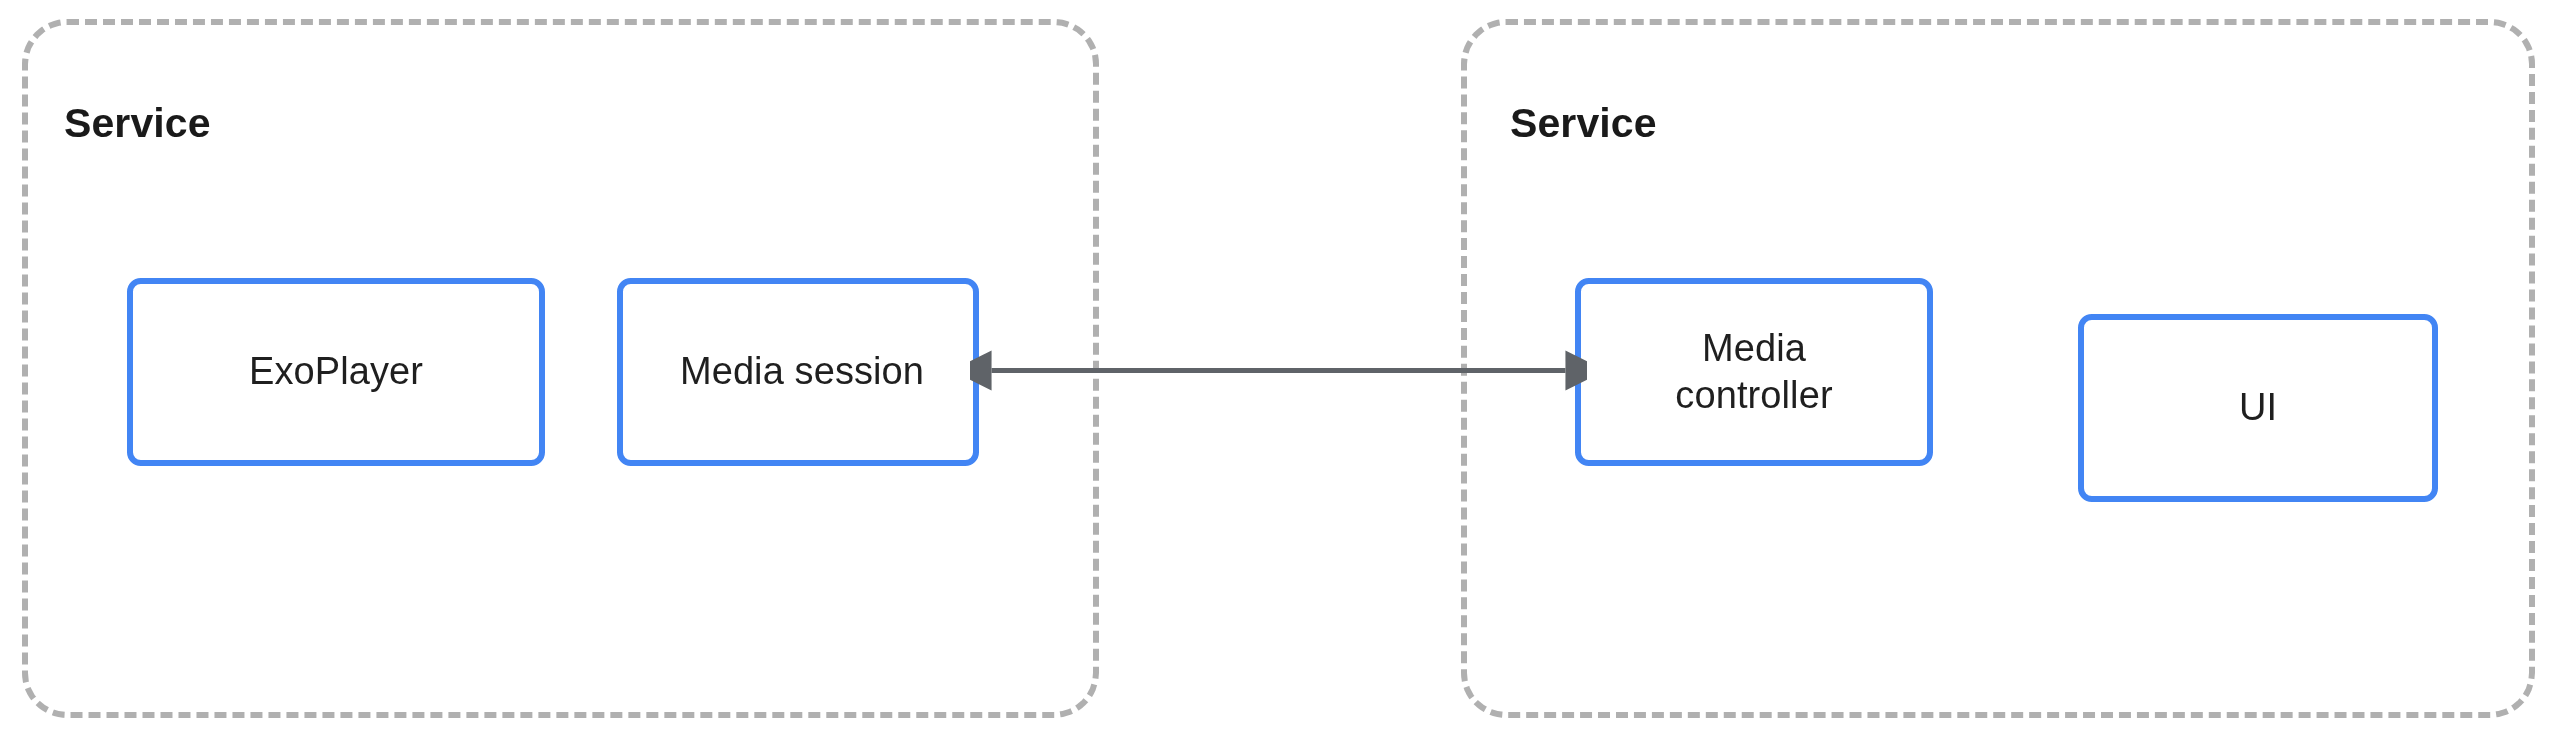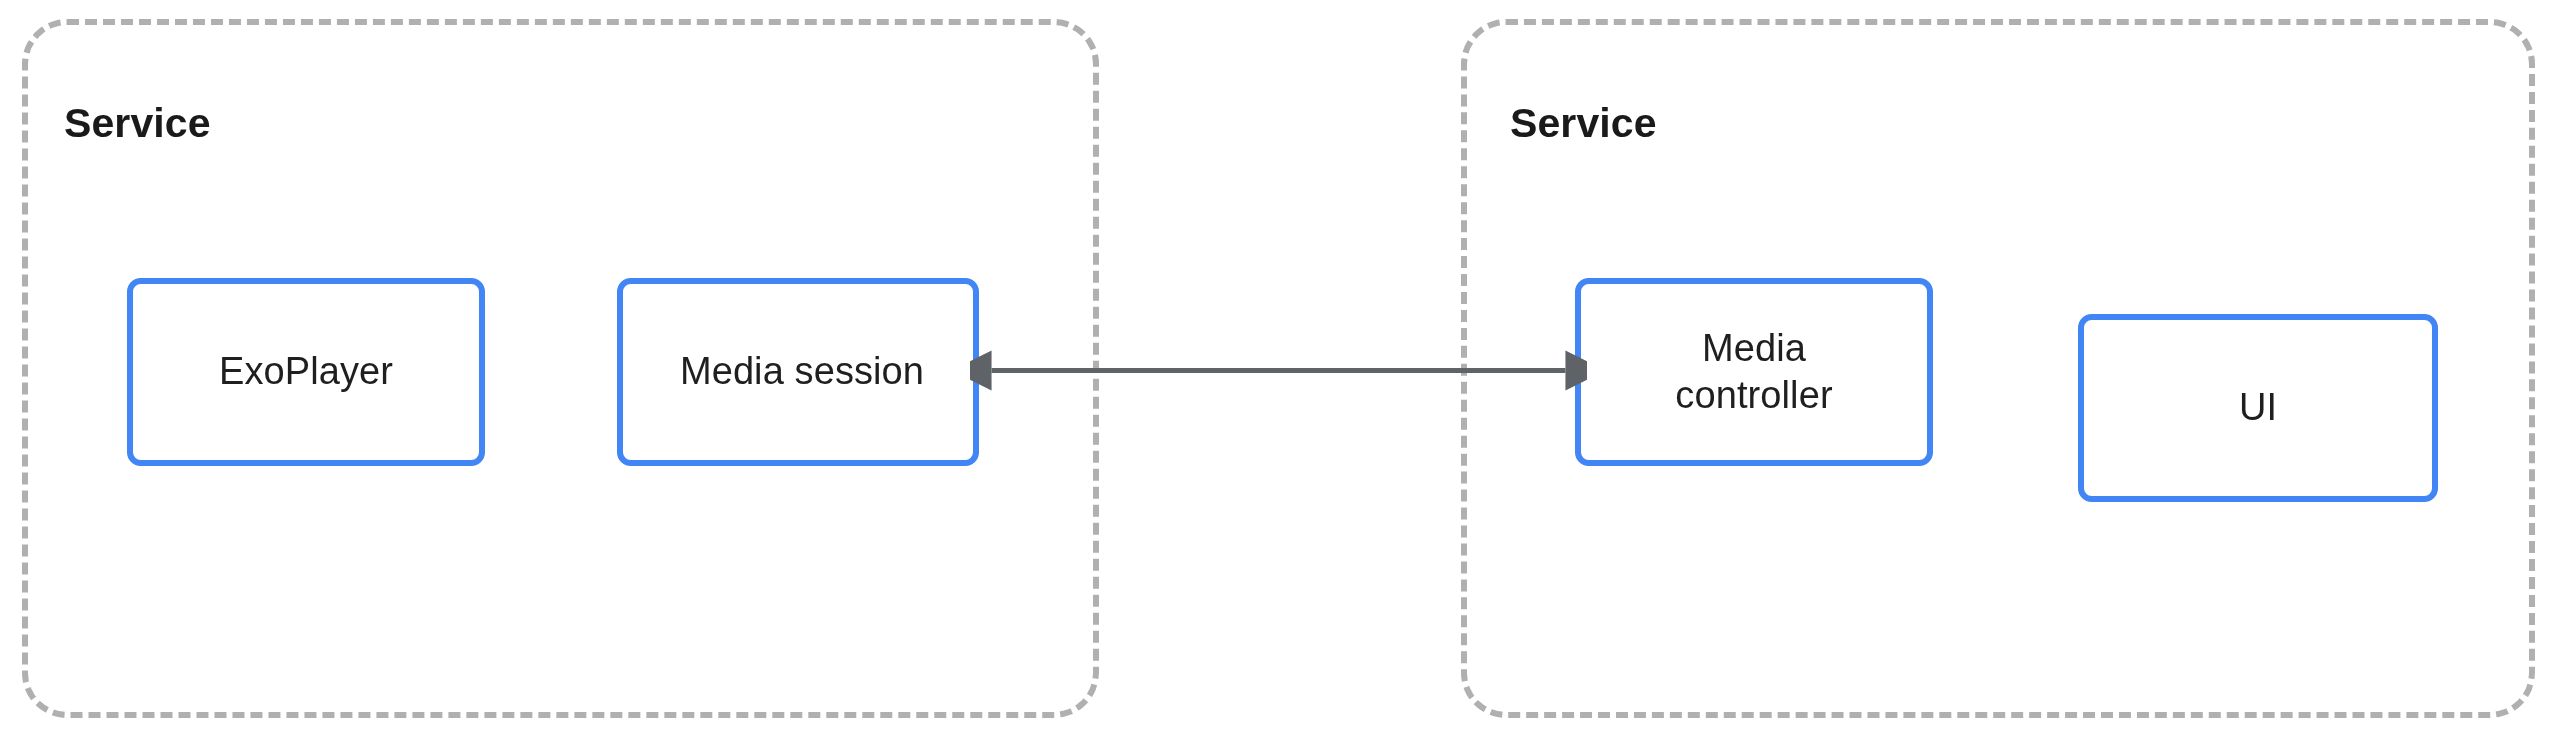--- a/index.html
+++ b/index.html
@@ -76,21 +76,21 @@
     font-weight: 400;
     color: #1f1f1f;
     line-height: 1.25;
     letter-spacing: 0.1px;
     white-space: pre-line;
   }
 
   #node-exoplayer {
     left: 127px;
     top: 278px;
-    width: 358px;
+    width: 418px;
     height: 188px;
   }
   #node-media-session {
     left: 617px;
     top: 278px;
     width: 362px;
     height: 188px;
     padding-left: 8px;
   }
   #node-media-controller {

